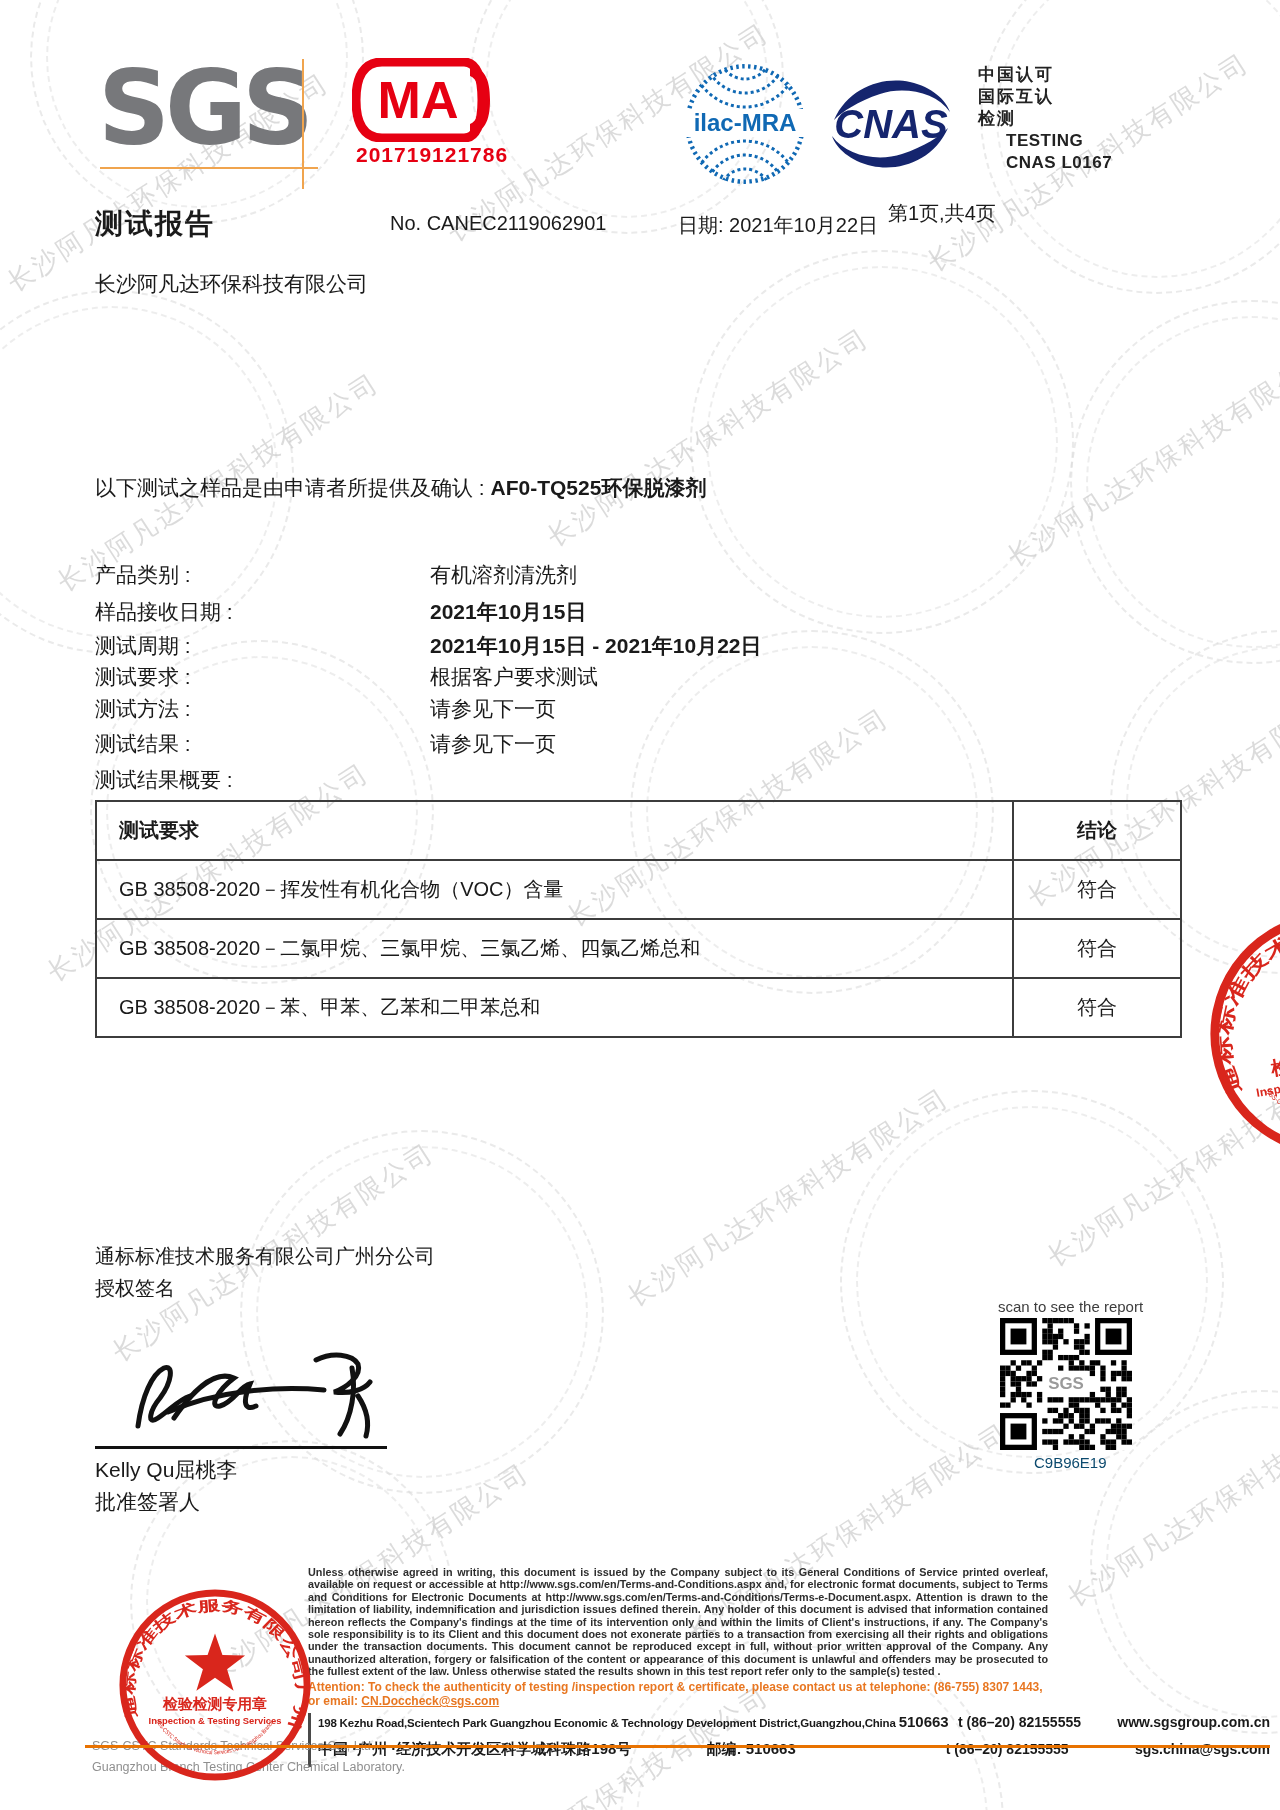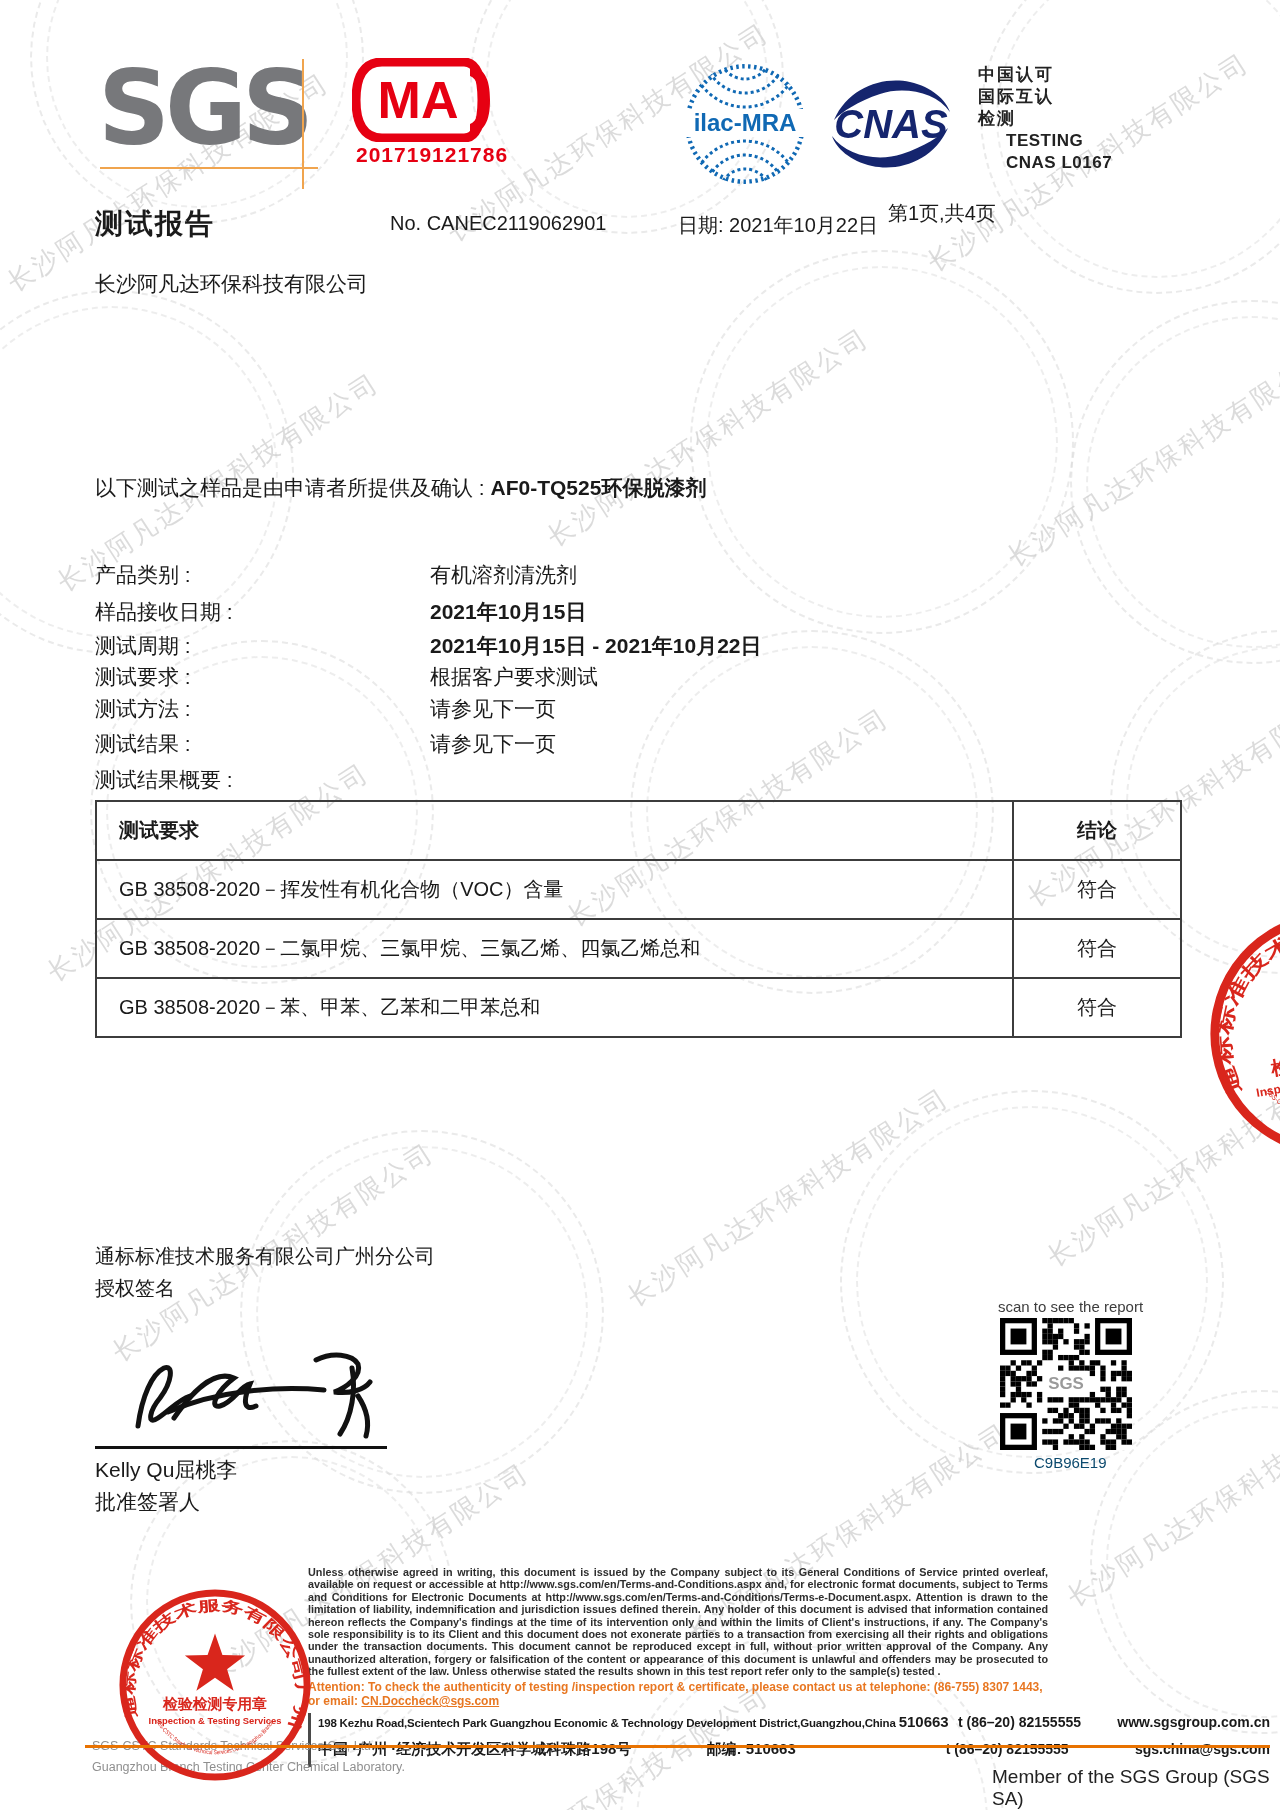--- a/index.html
+++ b/index.html
@@ -520,15 +520,14 @@
       <div class="addr-row addr-row2">
         <span class="addr-cn">中国 ·广州 ·经济技术开发区科学城科珠路198号</span>
         <span class="addr-code">邮编: 510663</span>
         <span class="addr-phone">t (86–20) 82155555</span>
         <span class="addr-site">sgs.china@sgs.com</span>
       </div>
     </div>
   </div>
 
   <div class="orange-rule"></div>
-  <div class="member">Member of the SGS Group (SGS SA)</div>
 
 </div>
 
 </body></html>

